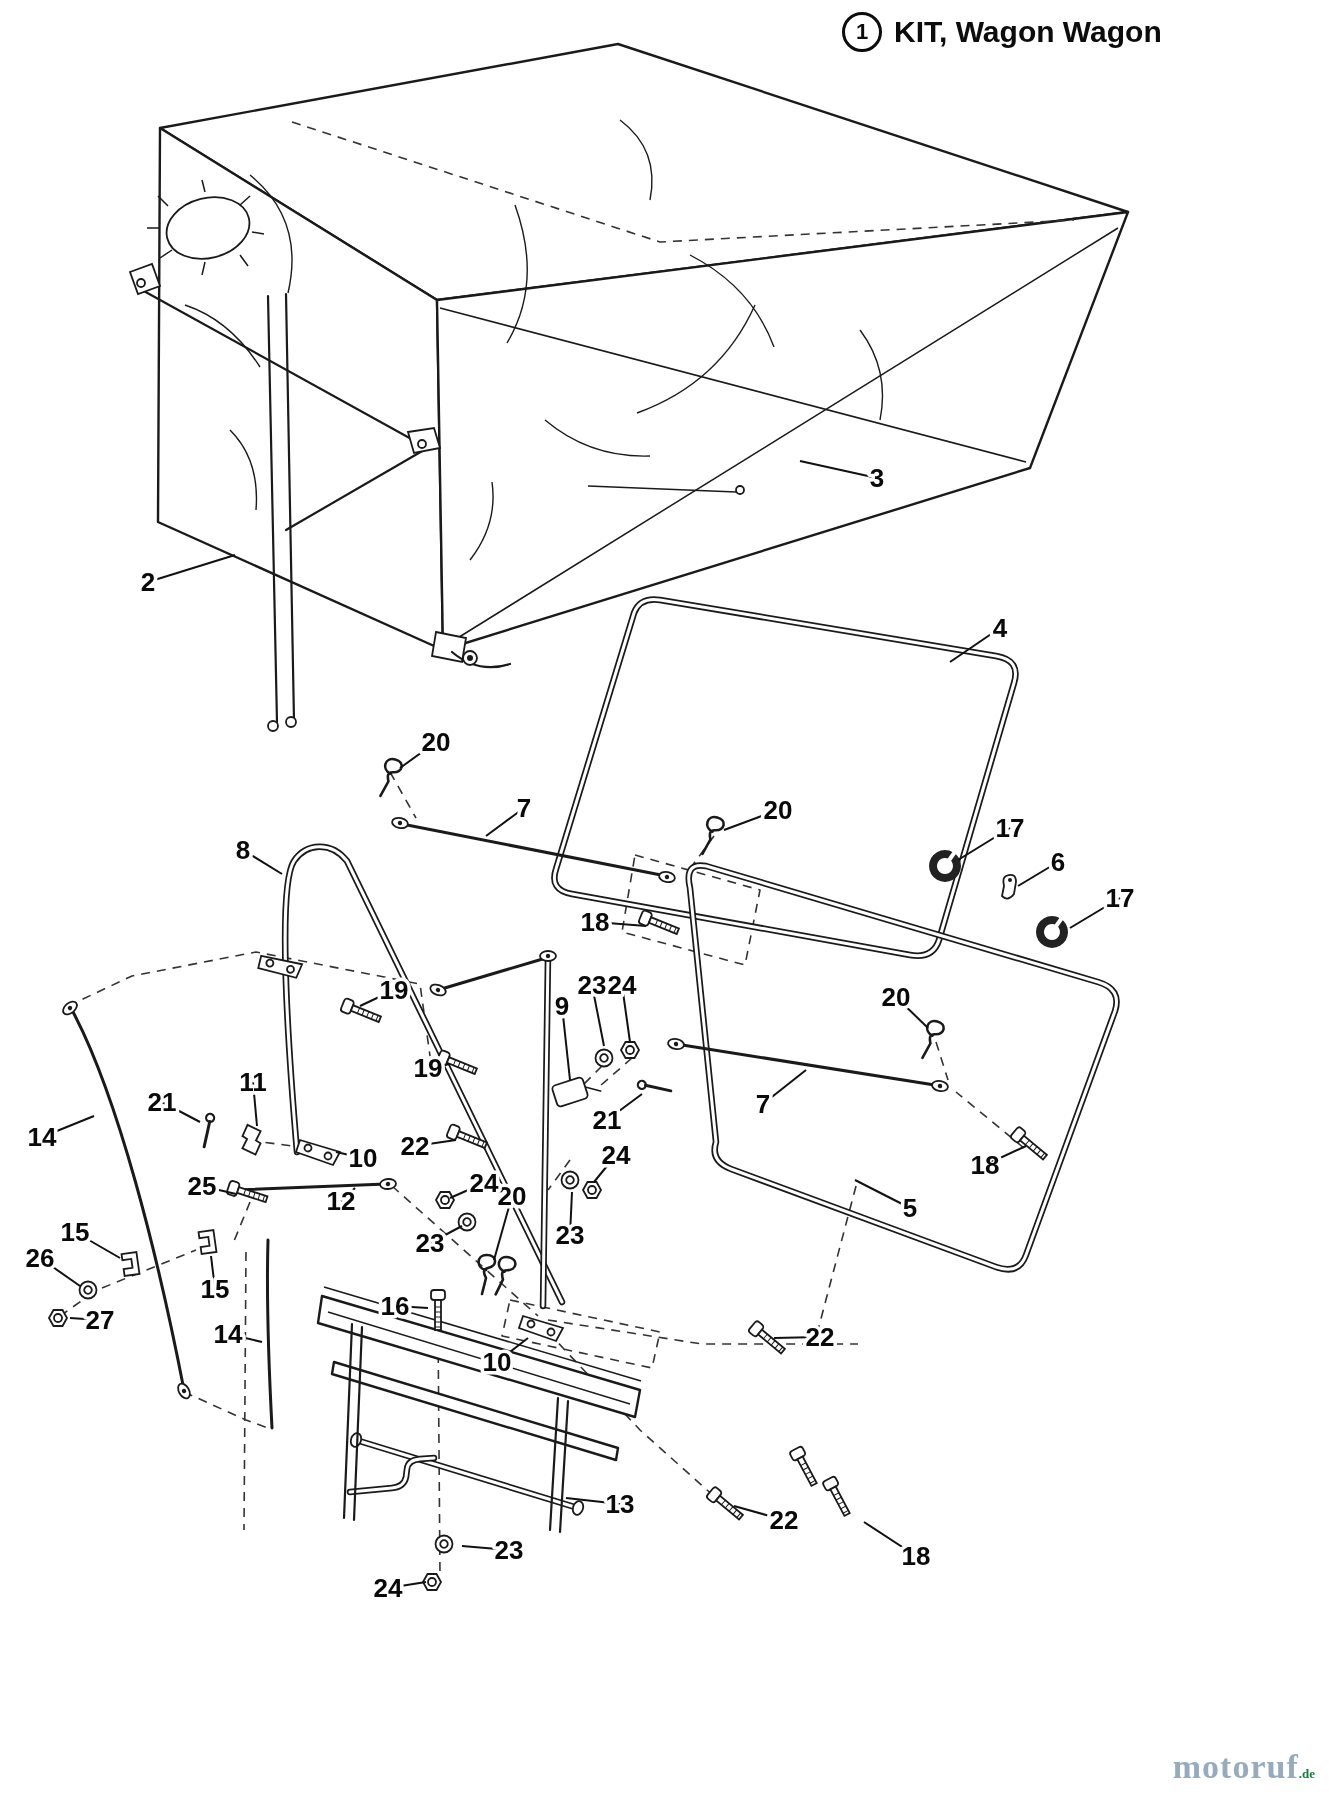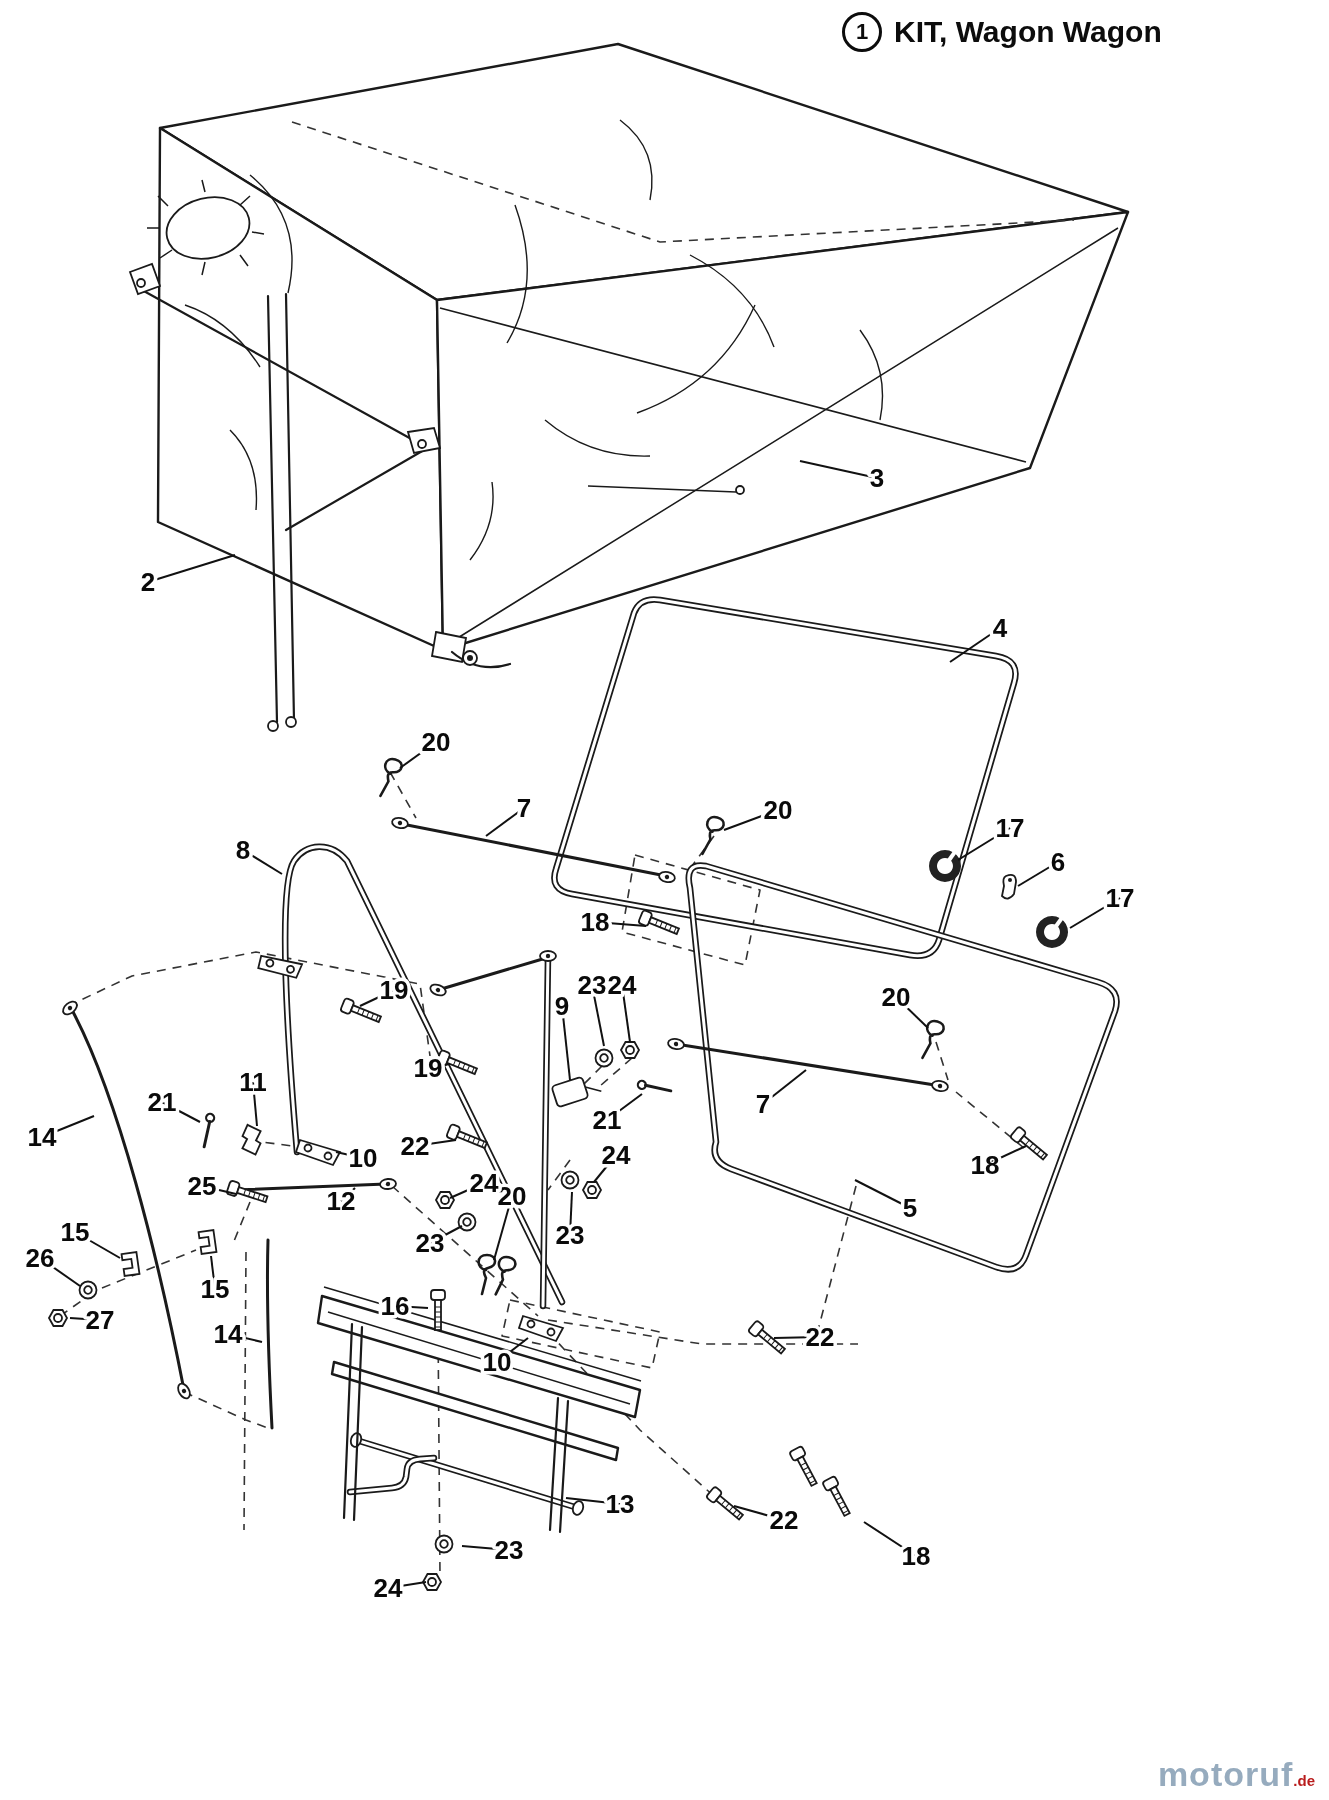--- a/index.html
+++ b/index.html
@@ -27,23 +27,23 @@
     paint-order:stroke;stroke:#ffffff;stroke-width:7;stroke-linejoin:round;
   }
 
   
   .title{position:absolute;left:842px;top:12px;display:flex;align-items:center;gap:12px;
     font-weight:bold;font-size:30px;color:#0c0c0c;}
   .circle{width:34px;height:34px;border:3px solid #0c0c0c;border-radius:50%;
     display:flex;align-items:center;justify-content:center;font-size:22px;flex:0 0 auto;}
 
   
-  .watermark{position:absolute;right:14px;bottom:6px;display:flex;align-items:baseline;}
+  .watermark{position:absolute;right:14px;bottom:14px;display:flex;align-items:baseline;font-family:Liberation Serif, serif;}
   .brand{font-size:34px;font-weight:bold;color:#96abbe;letter-spacing:1px;}
-  .tld{font-size:15px;font-weight:bold;color:#b91c1c;}
+  .tld{font-size:13px;font-weight:bold;color:#15803d;}
 </style>
 </head>
 <body>
 
 <div class="stage">
 
   <svg id="diagram-svg" viewBox="0 0 1329 1800" width="1329" height="1800" xmlns="http://www.w3.org/2000/svg">
     <defs>
       <g id="sym-bolt">
         <rect x="-10" y="-7" width="10" height="14" rx="3" class="part"></rect>

